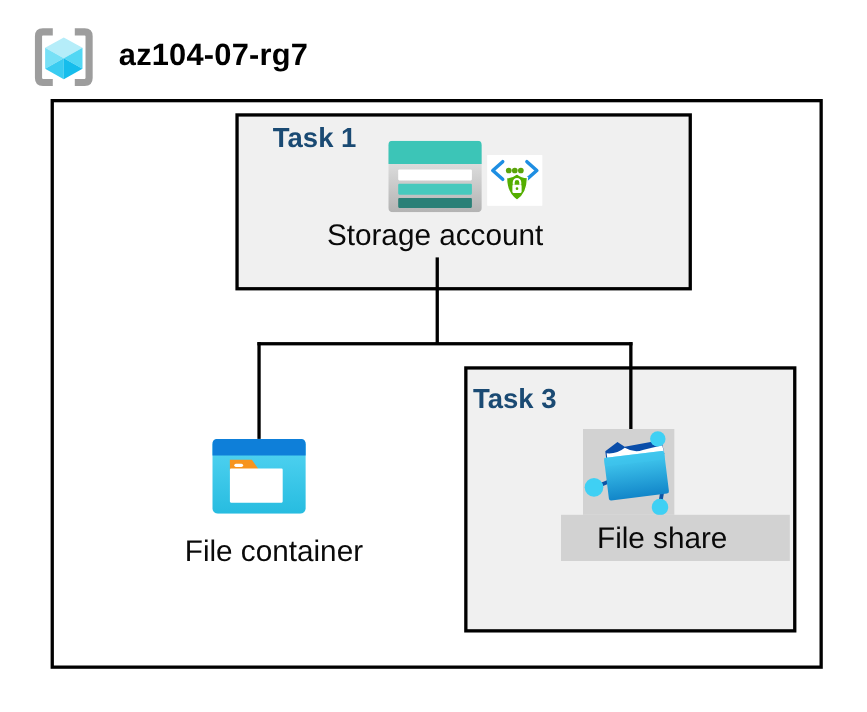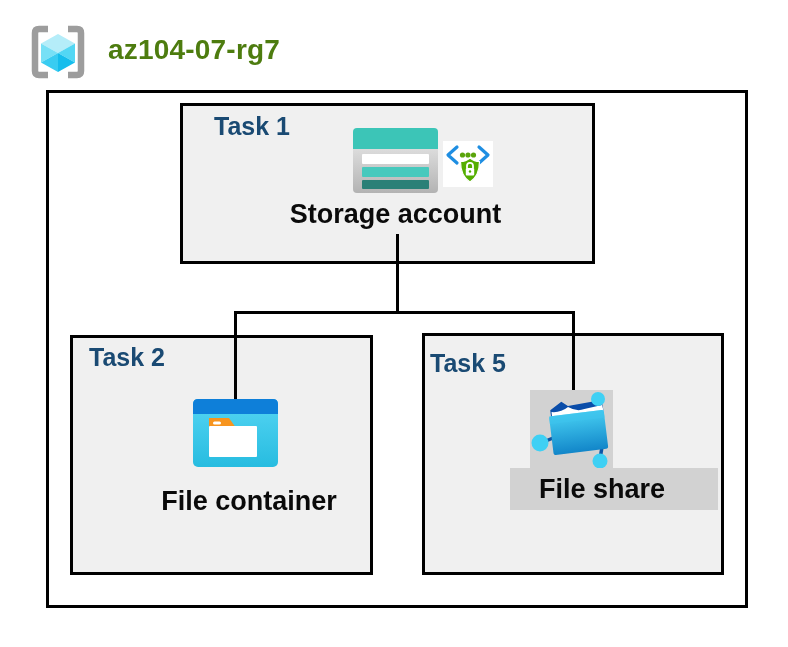--- a/index.html
+++ b/index.html
@@ -3,39 +3,39 @@
 <meta charset="utf-8">
 <style>
   html,body{margin:0;padding:0;background:#ffffff;}
   .canvas{
     position:relative;width:788px;height:647px;background:#ffffff;
     font-family:"Liberation Sans",sans-serif;overflow:hidden;
   }
   .abs{position:absolute;}
   
   .rg-title{
-    left:108px;top:34px;font-size:28px;font-weight:bold;color:#4d7c0f;
+    left:108px;top:34px;font-size:28px;font-weight:bold;color:#000000;
     letter-spacing:0.2px;
   }
   
   .outer-box{
     left:46px;top:90px;width:696px;height:512px;
     border:3px solid #000;background:#ffffff;
   }
   
   .task-box{border:3px solid #000;background:#f0f0f0;}
-  .task1{left:180px;top:103px;width:409px;height:155px;}
+  .task1{left:214px;top:103px;width:409px;height:155px;}
   .task2{left:70px;top:335px;width:297px;height:234px;}
   .task3{left:422px;top:333px;width:296px;height:236px;}
   .task-label{
     position:absolute;font-size:25px;font-weight:bold;color:#1a4a73;
     white-space:nowrap;
   }
   .caption{
-    position:absolute;font-size:27px;font-weight:bold;color:#0a0a0a;
+    position:absolute;font-size:27px;font-weight:normal;color:#0a0a0a;
     text-align:center;white-space:nowrap;
   }
   .cap-storage{left:198px;top:199px;width:415px;padding-right:20px;box-sizing:border-box;}
   .cap-blob{left:99px;top:486px;width:300px;}
   .cap-fileshare{
     left:510px;top:468px;width:208px;height:42px;line-height:42px;
     background:#d2d2d2;padding-right:24px;box-sizing:border-box;
   }
   
   .line{position:absolute;background:#000;}
@@ -66,26 +66,23 @@
     <polygon points="47,40.5 30,31 30,50" fill="#15bdec"></polygon>
   </svg>
   <div class="abs rg-title">az104-07-rg7</div>
 
   <div class="abs outer-box"></div>
 
   <div class="abs task-box task1">
     <span class="task-label" style="left:31px;top:6px;">Task 1</span>
   </div>
 
-  <div class="abs task-box task2">
-    <span class="task-label" style="left:16px;top:5px;">Task 2</span>
-  </div>
 
   <div class="abs task-box task3">
-    <span class="task-label" style="left:5px;top:13px;">Task 5</span>
+    <span class="task-label" style="left:5px;top:13px;">Task 3</span>
   </div>
 
   <div class="line v1"></div>
   <div class="line h1"></div>
   <div class="line v2"></div>
   <div class="line v3"></div>
 
   <svg class="abs storage-icon" width="85" height="65" viewBox="0 0 85 65">
     <defs>
       <linearGradient id="storBody" x1="0" y1="0" x2="0" y2="1">

